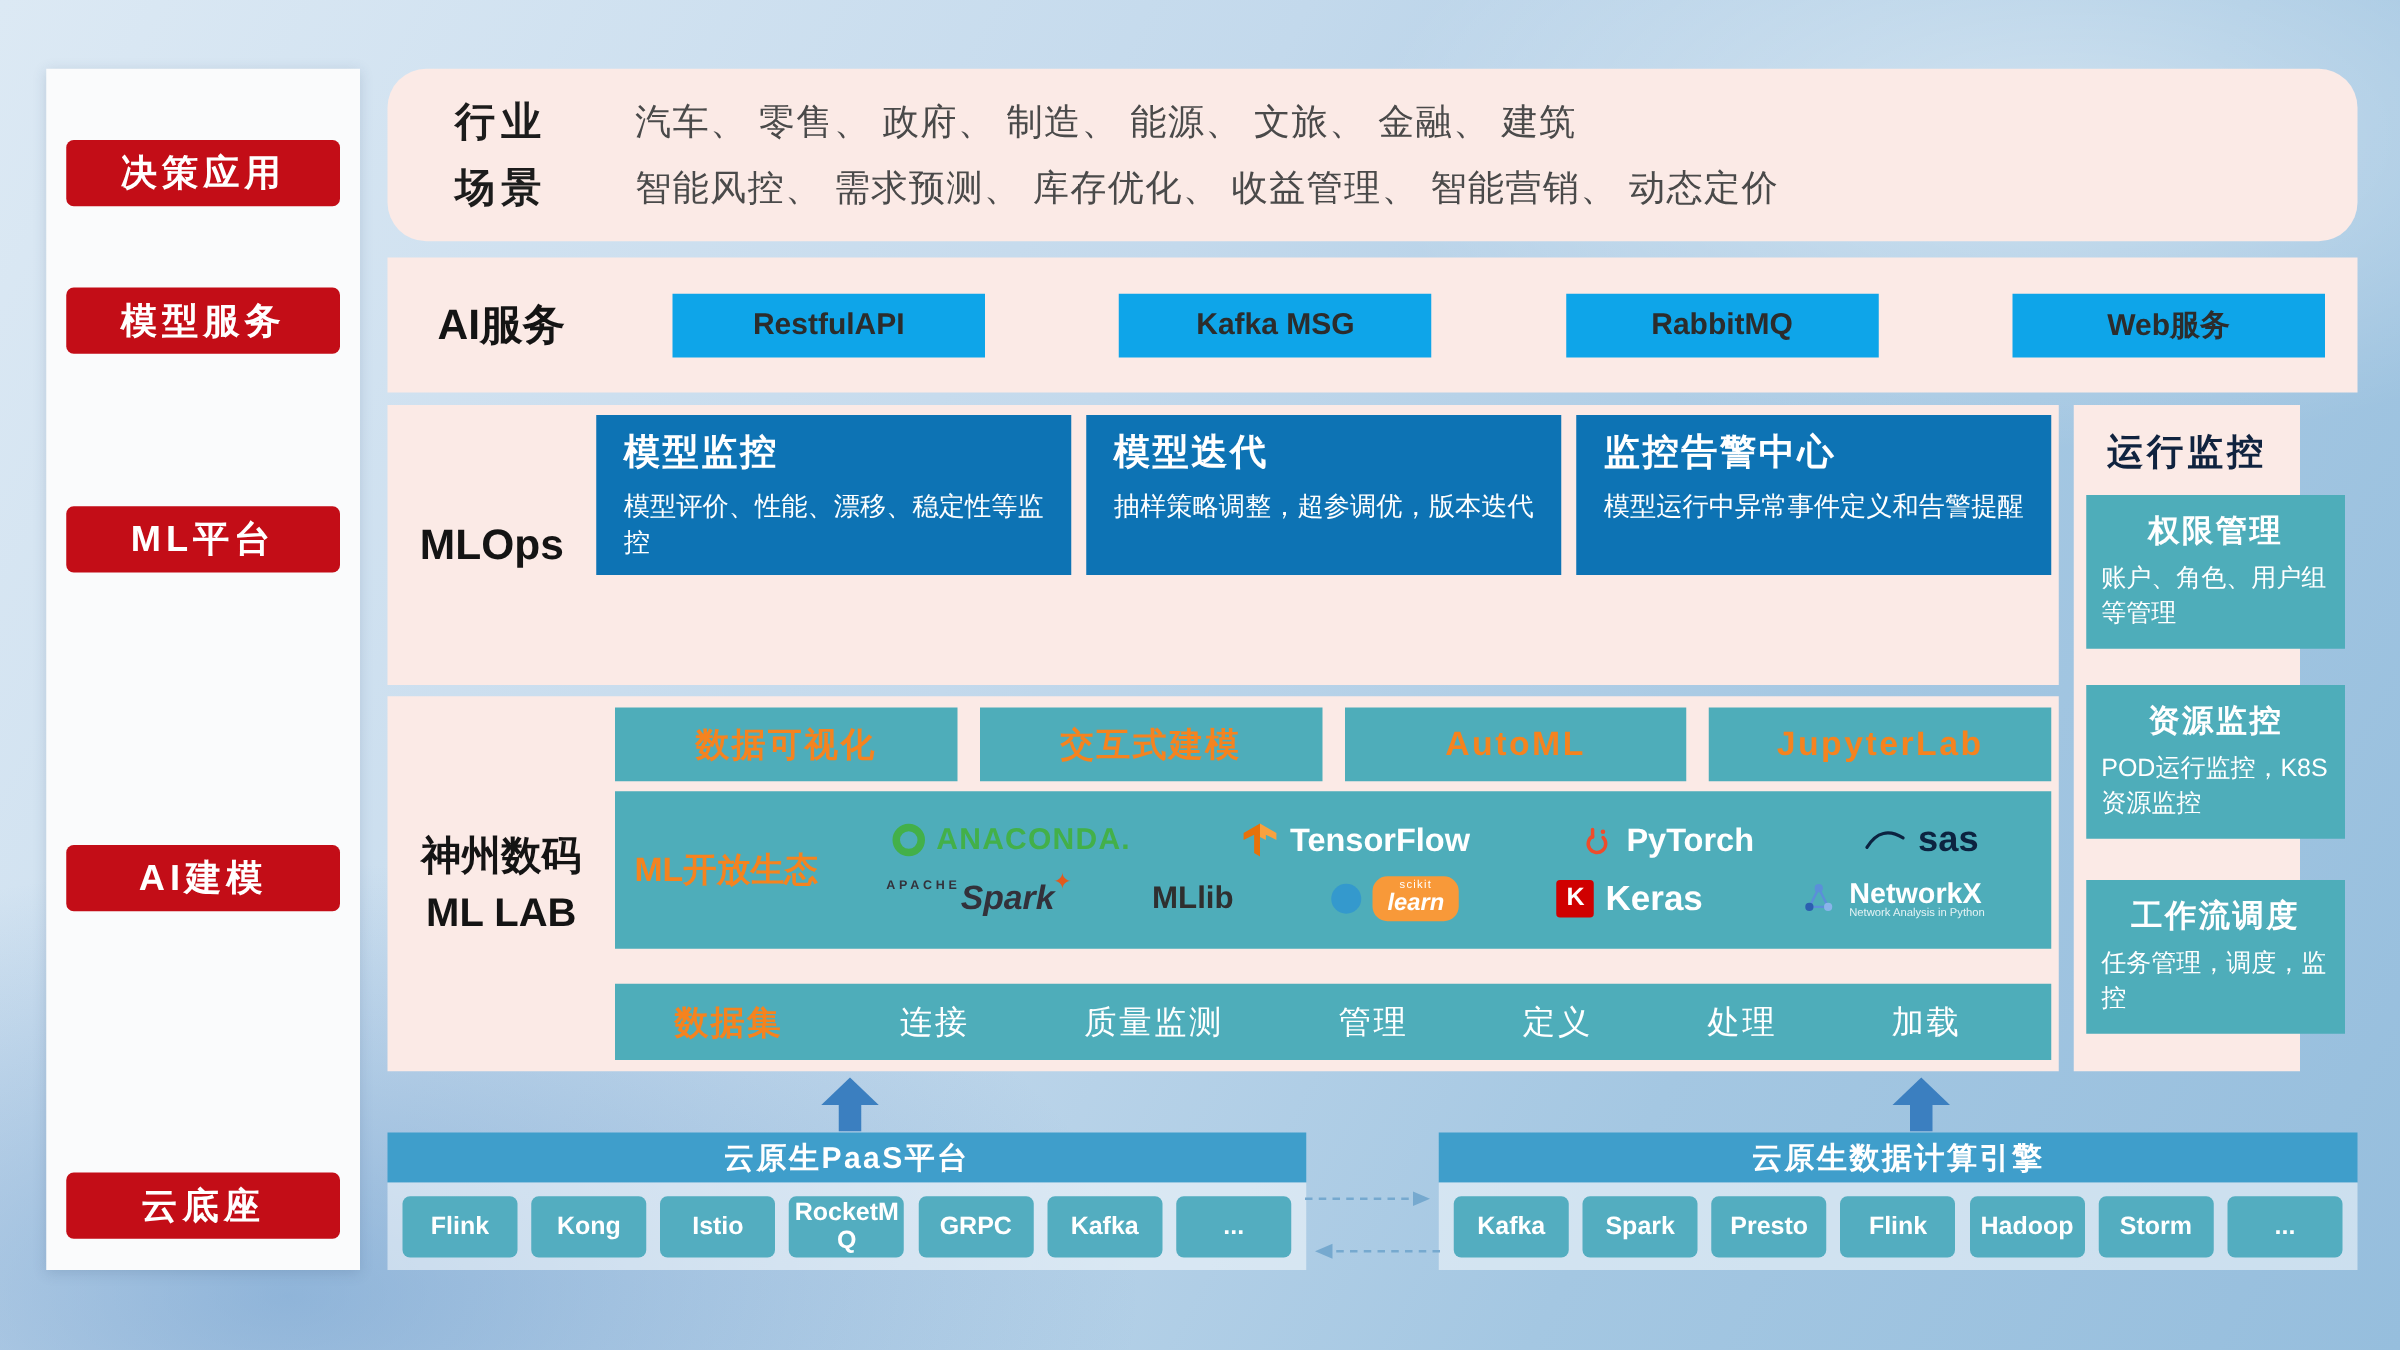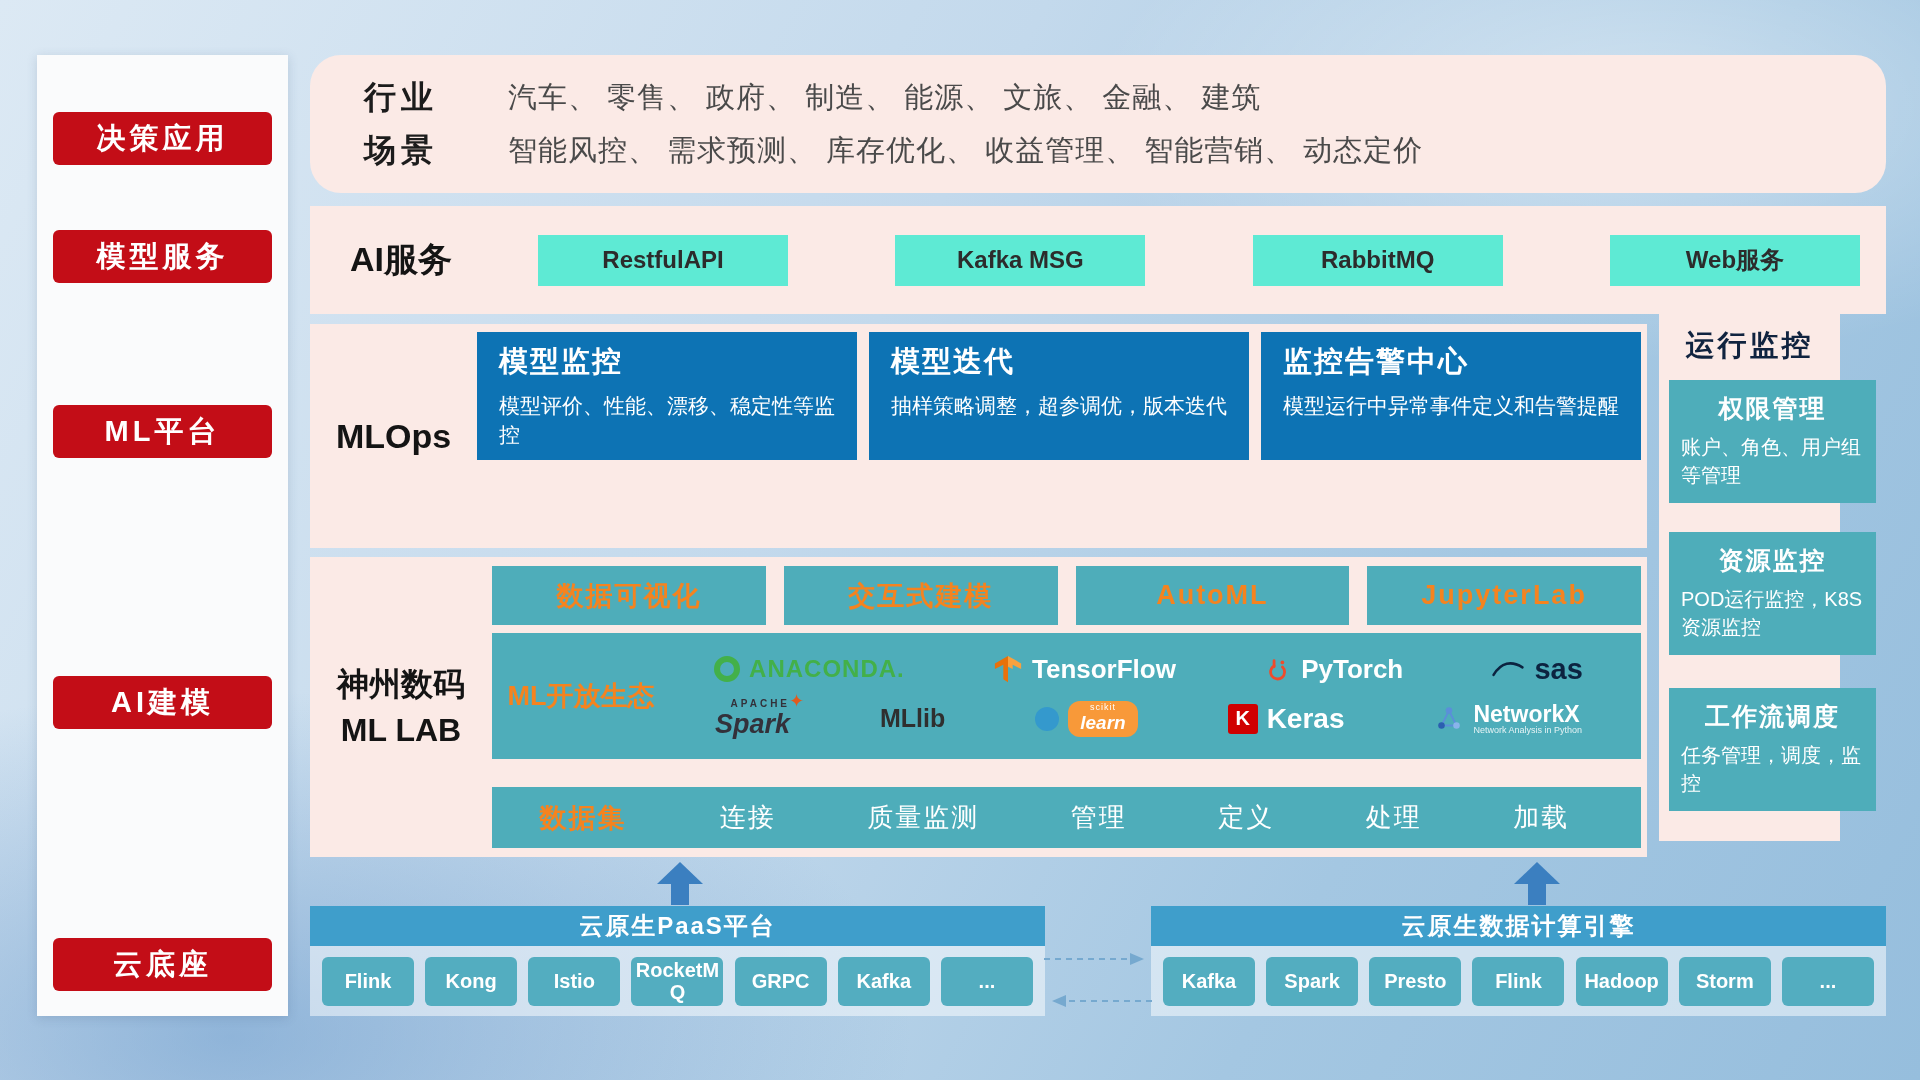--- a/index.html
+++ b/index.html
@@ -27,21 +27,21 @@
   .p-apps { left:310px; top:55px; width:1576px; height:138px;
     display:flex; flex-direction:column; justify-content:space-around; padding:16px 0;border-radius:31px; }
   .app-row { display:flex; align-items:center; }
   .app-label { width:182px; text-align:center; font-size:32px; font-weight:bold; color:#1c1c1c; letter-spacing:5px; }
   .app-value { flex:1; padding-left:16px; font-size:29px; color:#4a4a4a; letter-spacing:1px; }
 
   
   .p-service { left:310px; top:206px; width:1576px; height:108px; display:flex; align-items:center; }
   .service-label { width:182px; text-align:center; font-size:34px; font-weight:bold; color:#141414; }
   .service-buttons { flex:1; display:flex; justify-content:space-between; padding:0 26px 0 46px; }
-  .gray-btn { width:250px; height:51px; background:#5eead4; color:#2c2c2c; font-size:24px; font-weight:bold;
+  .gray-btn { width:250px; height:51px; background:#0ea5e9; color:#2c2c2c; font-size:24px; font-weight:bold;
     display:flex; align-items:center; justify-content:center; }
 
   
   .p-mlops { left:310px; top:324px; width:1337px; height:224px; display:flex; padding:8px 6px 8px 0; }
   .mlops-label { width:167px; display:flex; align-items:center; justify-content:center;
     font-size:34px; font-weight:bold; color:#141414; }
   .mlops-body { flex:1; display:flex; flex-direction:column; gap:9px; }
   .cards { display:flex; gap:12px; height:128px; }
   .blue-card { flex:1; background:#0d73b4; color:#fff; padding:10px 22px 8px; }
   .blue-card .t { text-align:left; font-size:29px; font-weight:bold; margin-bottom:9px; letter-spacing:2px; }
@@ -49,21 +49,21 @@
   .cicd { height:71px; background:#0d73b4; color:#fff; display:flex; align-items:center; padding:0 28px; }
   .cicd .t { font-size:34px; font-weight:bold; letter-spacing:2px; }
   .cicd-tools { flex:1; display:flex; justify-content:space-around; align-items:center; font-size:23px; }
   .tool { white-space:nowrap; }
   .tool.w2 { width:78px;  white-space:normal; word-break:break-all; line-height:1.15; }
   .tool.w4 { width:88px;  white-space:normal; word-break:break-all; line-height:1.15; }
   .tool.w5 { width:122px; white-space:normal; word-break:break-all; line-height:1.15; }
   .tool.w6 { width:100px; white-space:normal; word-break:break-all; line-height:1.15; }
 
   
-  .p-monitor { left:1659px; top:308px; width:181px; height:533px; }
+  .p-monitor { left:1659px; top:324px; width:181px; height:533px; }
   .monitor-title { text-align:center; margin-top:18px; font-size:29px; font-weight:bold; color:#10233f; letter-spacing:3px; }
   .mon-card { position:absolute; left:10px; width:207px; background:#4eadba; color:#fff; padding:12px 12px 14px; }
   .mc1{top:72px} .mc2{top:224px} .mc3{top:380px}
   .mon-card .t { text-align:center; font-size:25px; font-weight:bold; margin-bottom:8px; letter-spacing:2px; }
   .mon-card .d { font-size:20px; line-height:1.4; }
 
   
   .p-mllab { left:310px; top:557px; width:1337px; height:300px; display:flex; padding:9px 6px 9px 0; }
   .mllab-label { width:182px; display:flex; flex-direction:column; align-items:center; justify-content:center;
     font-size:32px; font-weight:bold; color:#141414; line-height:1.45; }
@@ -73,21 +73,21 @@
     display:flex; align-items:center; justify-content:center; }
   .eco { flex:1; background:#4eadba; display:flex; align-items:center; padding:0 14px 0 0; }
   .eco-label { width:178px; text-align:center; color:#f5831f; font-size:27px; font-weight:bold; }
   .eco-rows { flex:1; display:flex; flex-direction:column; justify-content:center; gap:12px; }
   .eco-row { display:flex; justify-content:space-around; align-items:center; }
   .logo { display:flex; align-items:center; gap:9px; }
   .ana-ring { width:26px; height:26px; border:6px solid #43b049; border-radius:50%; }
   .ana-txt { color:#43b049; font-size:24px; font-weight:bold; letter-spacing:1px; }
   .white-wordmark { color:#fff; font-size:26px; font-weight:bold; }
   .sas-txt { color:#0c2340; font-size:29px; font-weight:bold; }
-  .spark-stack { display:flex; flex-direction:column; align-items:flex-end; position:relative; }
+  .spark-stack { display:flex; flex-direction:row; align-items:flex-start; position:relative; }
   .apache-txt { font-size:10px; letter-spacing:3px; color:#33313a; font-weight:bold; }
   .spark-txt { font-size:27px; font-weight:bold; color:#33313a; font-style:italic; }
   .spark-star { position:absolute; top:-8px; right:-14px; color:#e25a1c; font-size:18px; }
   .mllib-txt { color:#2f2f2f; font-size:25px; font-weight:bold; }
   .sk-dot { width:24px; height:24px; border-radius:50%; background:#3499cd; }
   .sk-badge { background:#f89939; border-radius:12px; padding:1px 12px 3px; text-align:center; }
   .sk-top { display:block; font-size:9px; color:#fff; letter-spacing:1px; }
   .sk-main { font-size:19px; color:#fff; font-weight:bold; font-style:italic; }
   .keras-box { width:30px; height:30px; background:#d00000; border-radius:3px; color:#fff;
     display:flex; align-items:center; justify-content:center; font-size:20px; font-weight:bold; }

